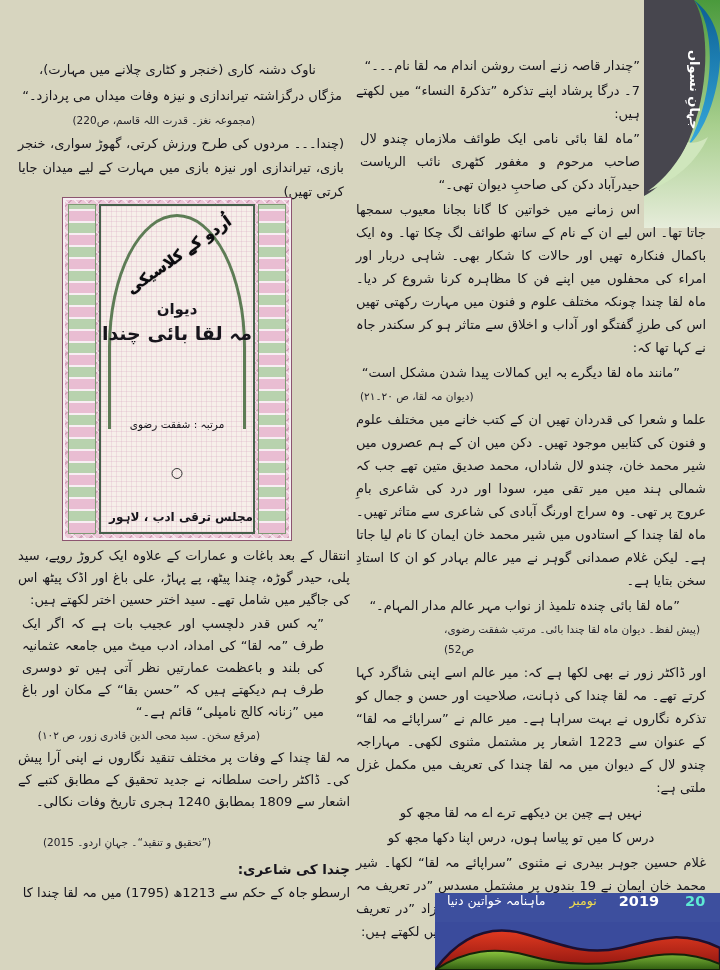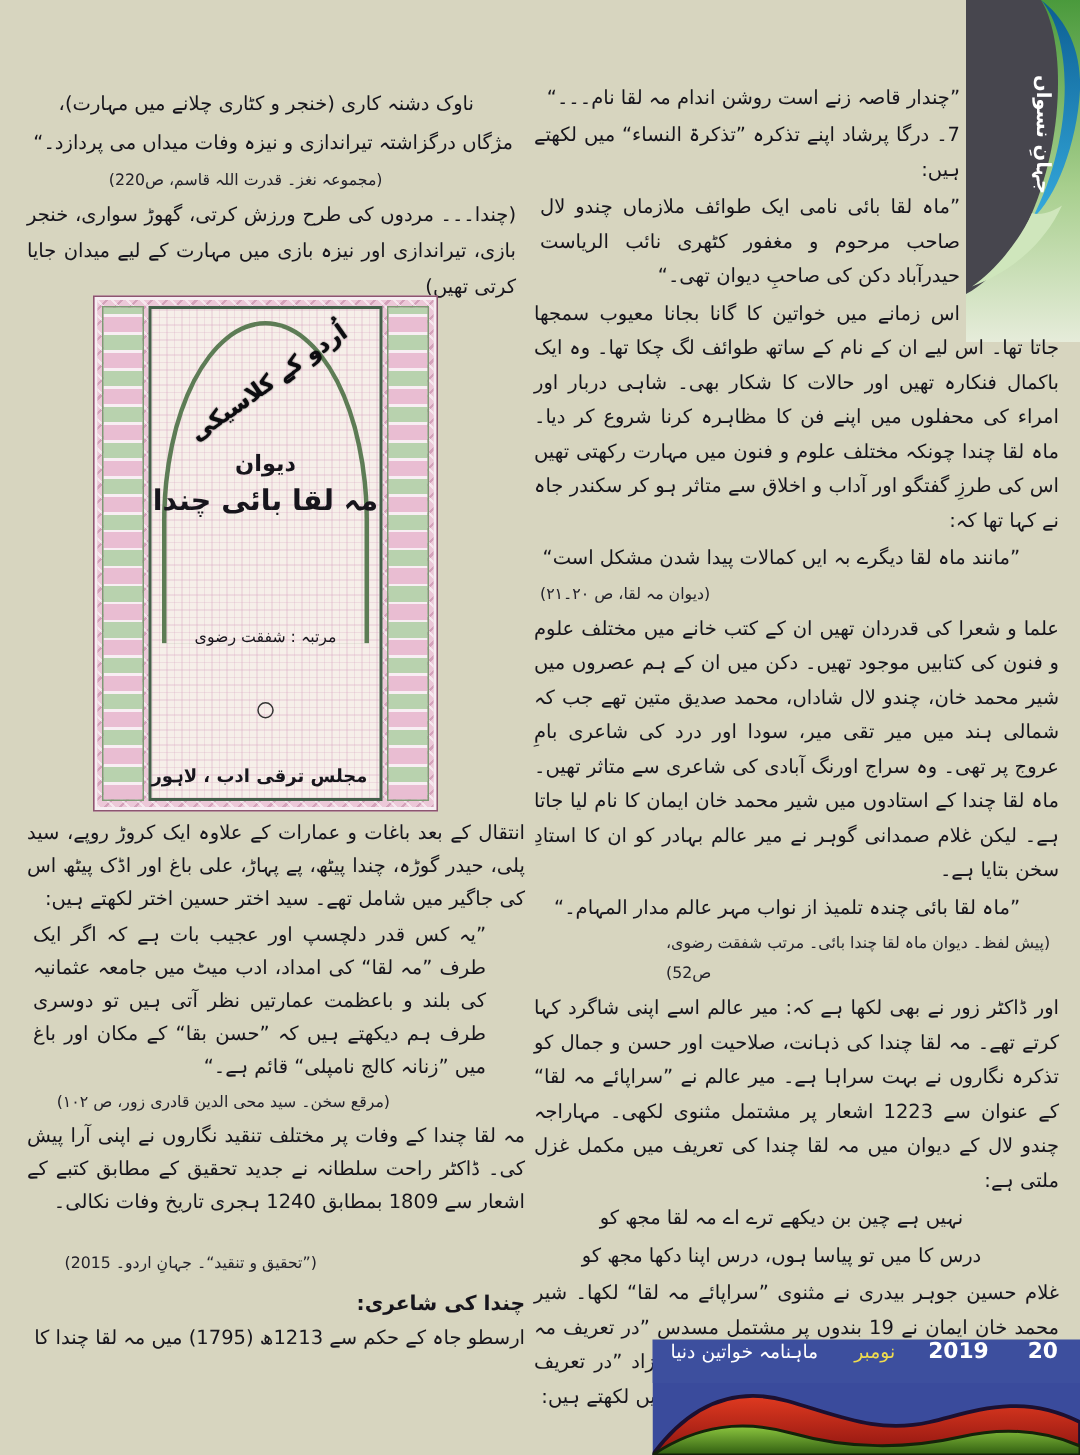--- a/index.html
+++ b/index.html
@@ -61,31 +61,31 @@
     border-radius:50% 50% 0 0 / 62% 62% 0 0;}
   .bc-band{position:absolute;top:40px;left:-2px;width:160px;
     transform:rotate(-35deg);font-weight:bold;font-size:15px;color:#0c0c10;
     text-align:center;letter-spacing:.5px;text-shadow:0 0 1px #000;}
   .bc-t{left:0;right:0;text-align:center;position:absolute;direction:rtl;}
   .bc-title1{top:94px;font-size:15px;font-weight:bold;}
   .bc-title2{top:116px;font-size:19px;font-weight:bold;}
   .bc-editor{top:212px;font-size:10.5px;}
   .bc-dot{position:absolute;top:262px;left:50%;width:9px;height:9px;
     border:1.5px solid #333;border-radius:50%;transform:translateX(-50%);}
-  .bc-pub{bottom:8px;font-size:12px;font-weight:bold;position:absolute;left:0;right:0;text-align:left;direction:rtl;}
+  .bc-pub{bottom:8px;font-size:12px;font-weight:bold;position:absolute;left:0;right:0;text-align:right;direction:rtl;}
   
   .footer-bar{
     position:absolute;left:435px;top:893px;width:285px;height:29px;
     background:#3d4f9e;display:flex;align-items:flex-start;direction:ltr;
     padding-left:12px;box-sizing:border-box;
   }
   .f-mag{color:#ffffff;font-size:12.5px;direction:rtl;}
   .f-month{color:#f0dc4e;font-size:12.5px;margin-left:24px;direction:rtl;}
   .f-year{color:#ffffff;font-weight:bold;font-size:14.5px;margin-left:22px;}
-  .f-page{color:#ffffff;font-weight:bold;font-size:14.5px;margin-left:26px;}
+  .f-page{color:#5eead4;font-weight:bold;font-size:14.5px;margin-left:26px;}
   .waves{position:absolute;left:435px;top:922px;width:285px;height:48px;}
 </style>
 </head>
 <body>
 
 <div class="masthead">
   <svg viewBox="0 0 76 228" width="76" height="228">
     <defs>
       <linearGradient id="mgGreen" x1="0" y1="0" x2="0" y2="1">
         <stop offset="0" stop-color="#4a9a3c"></stop>

